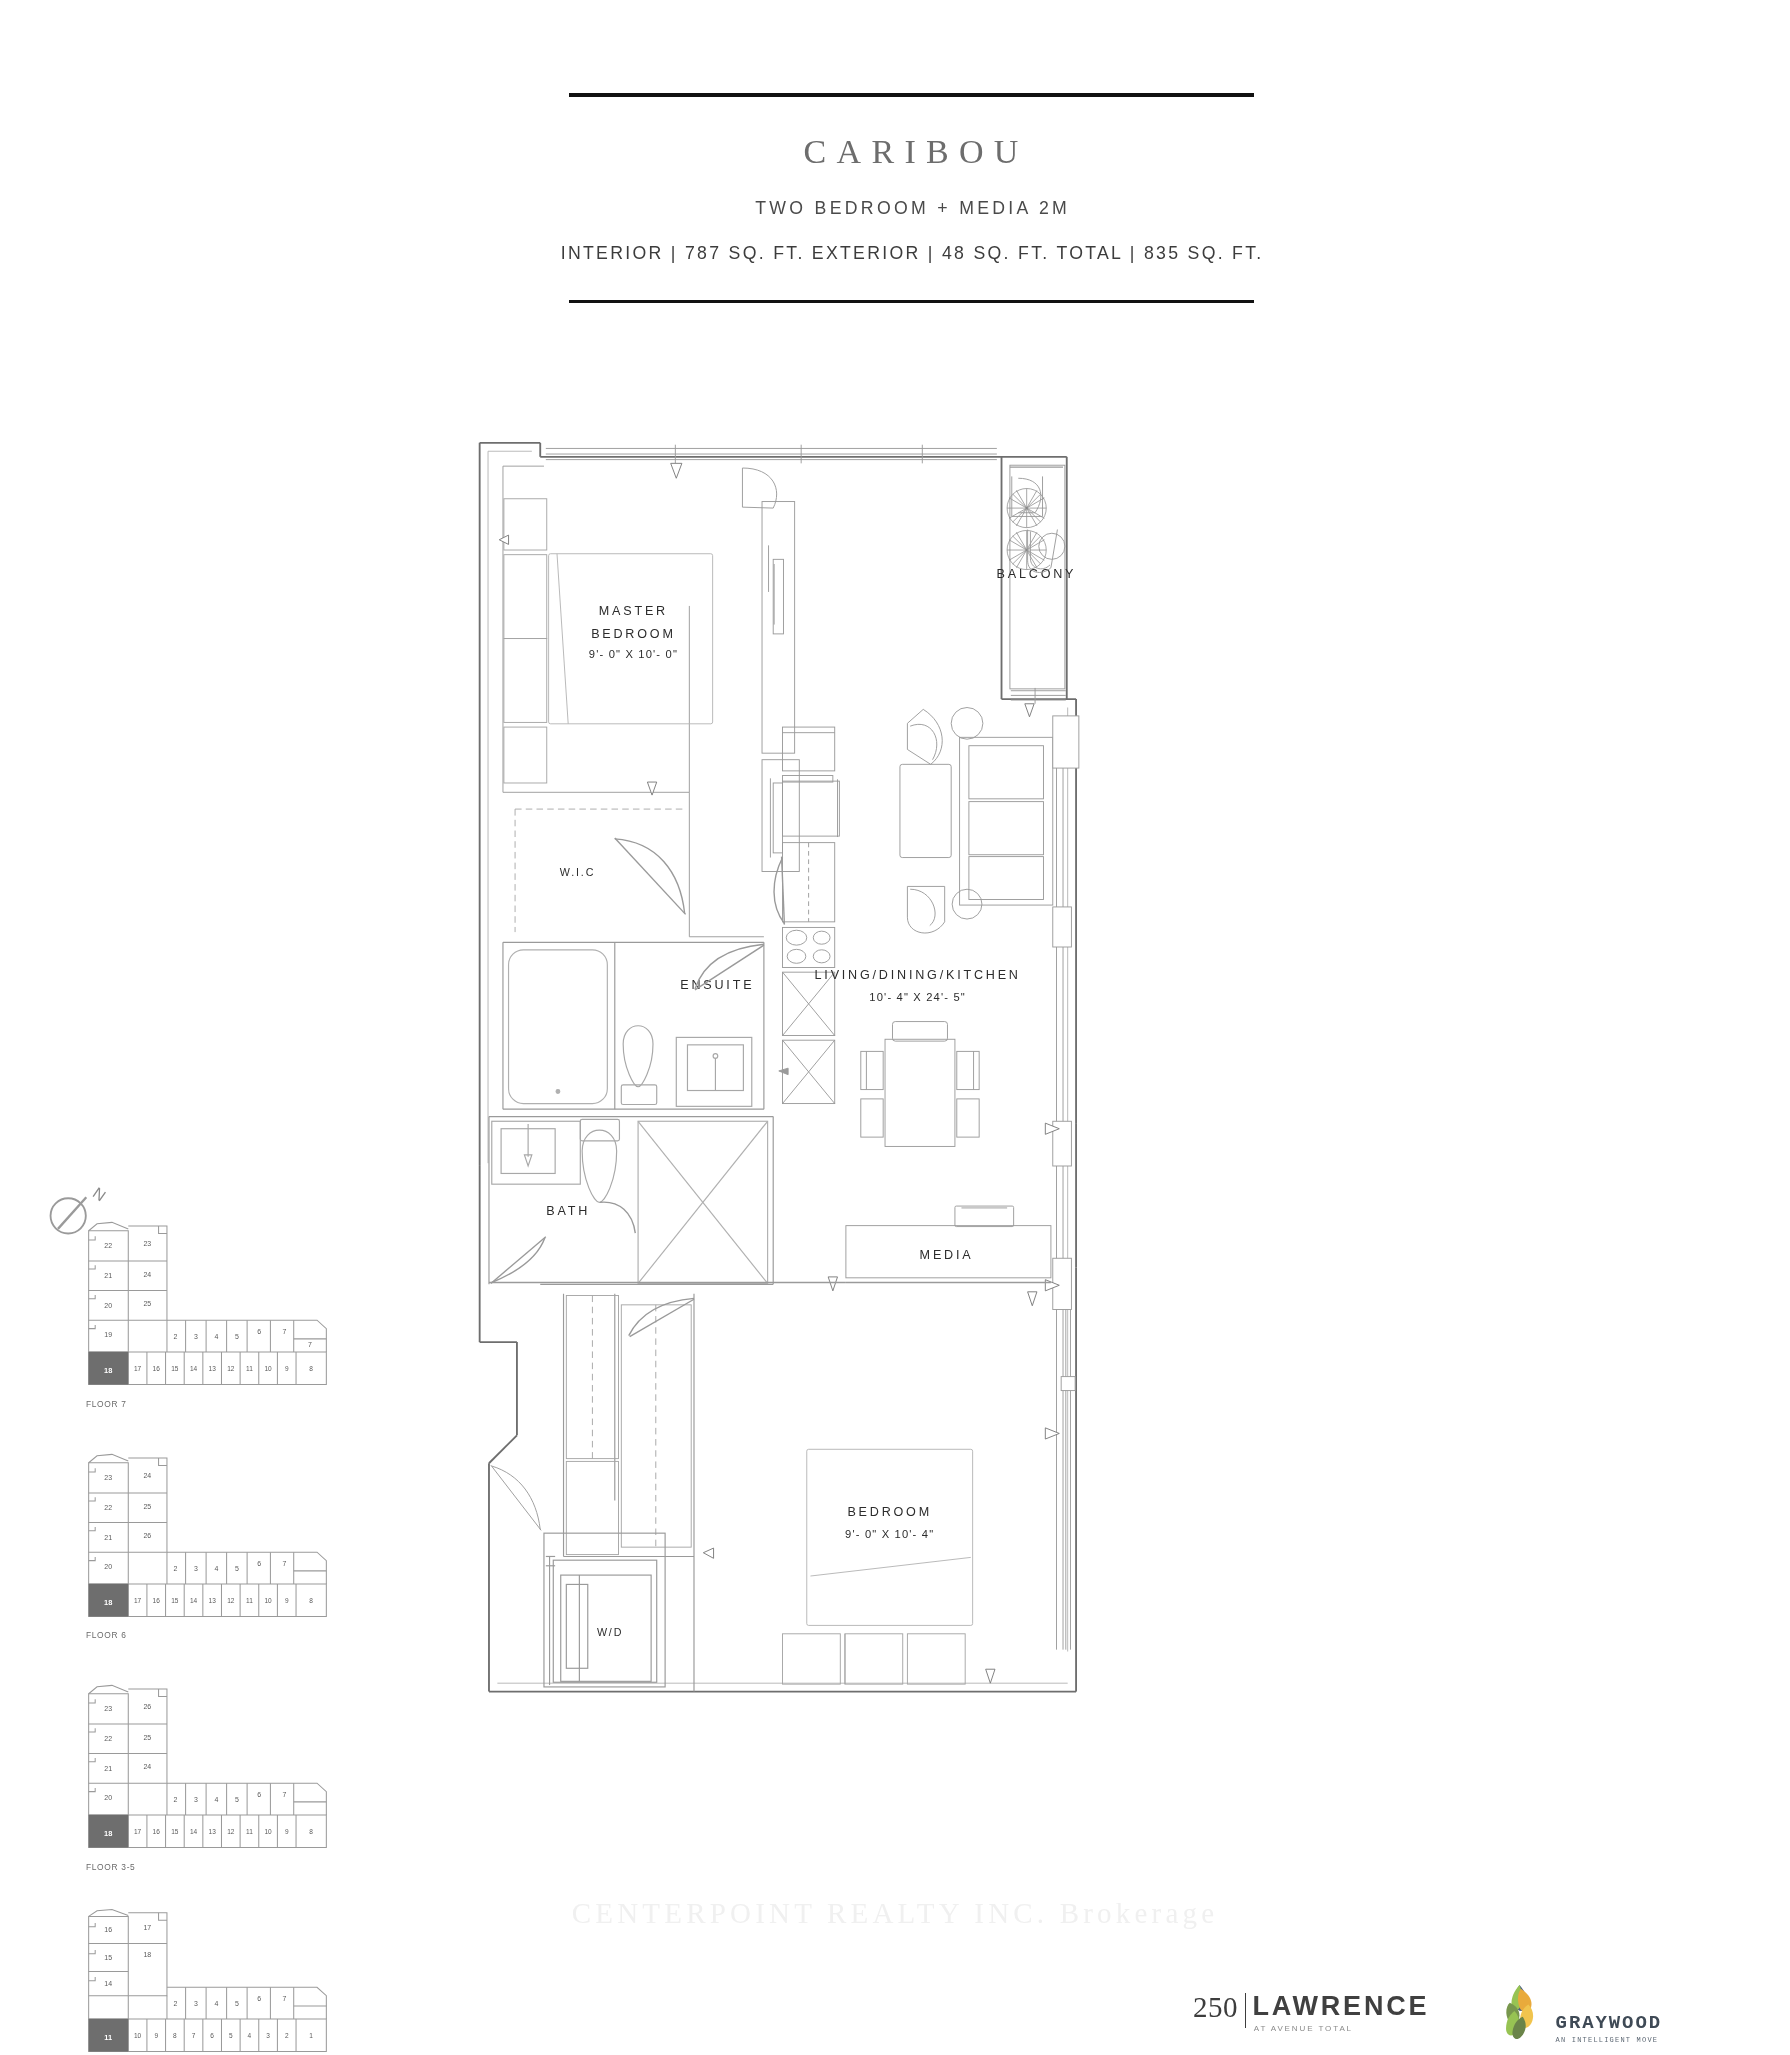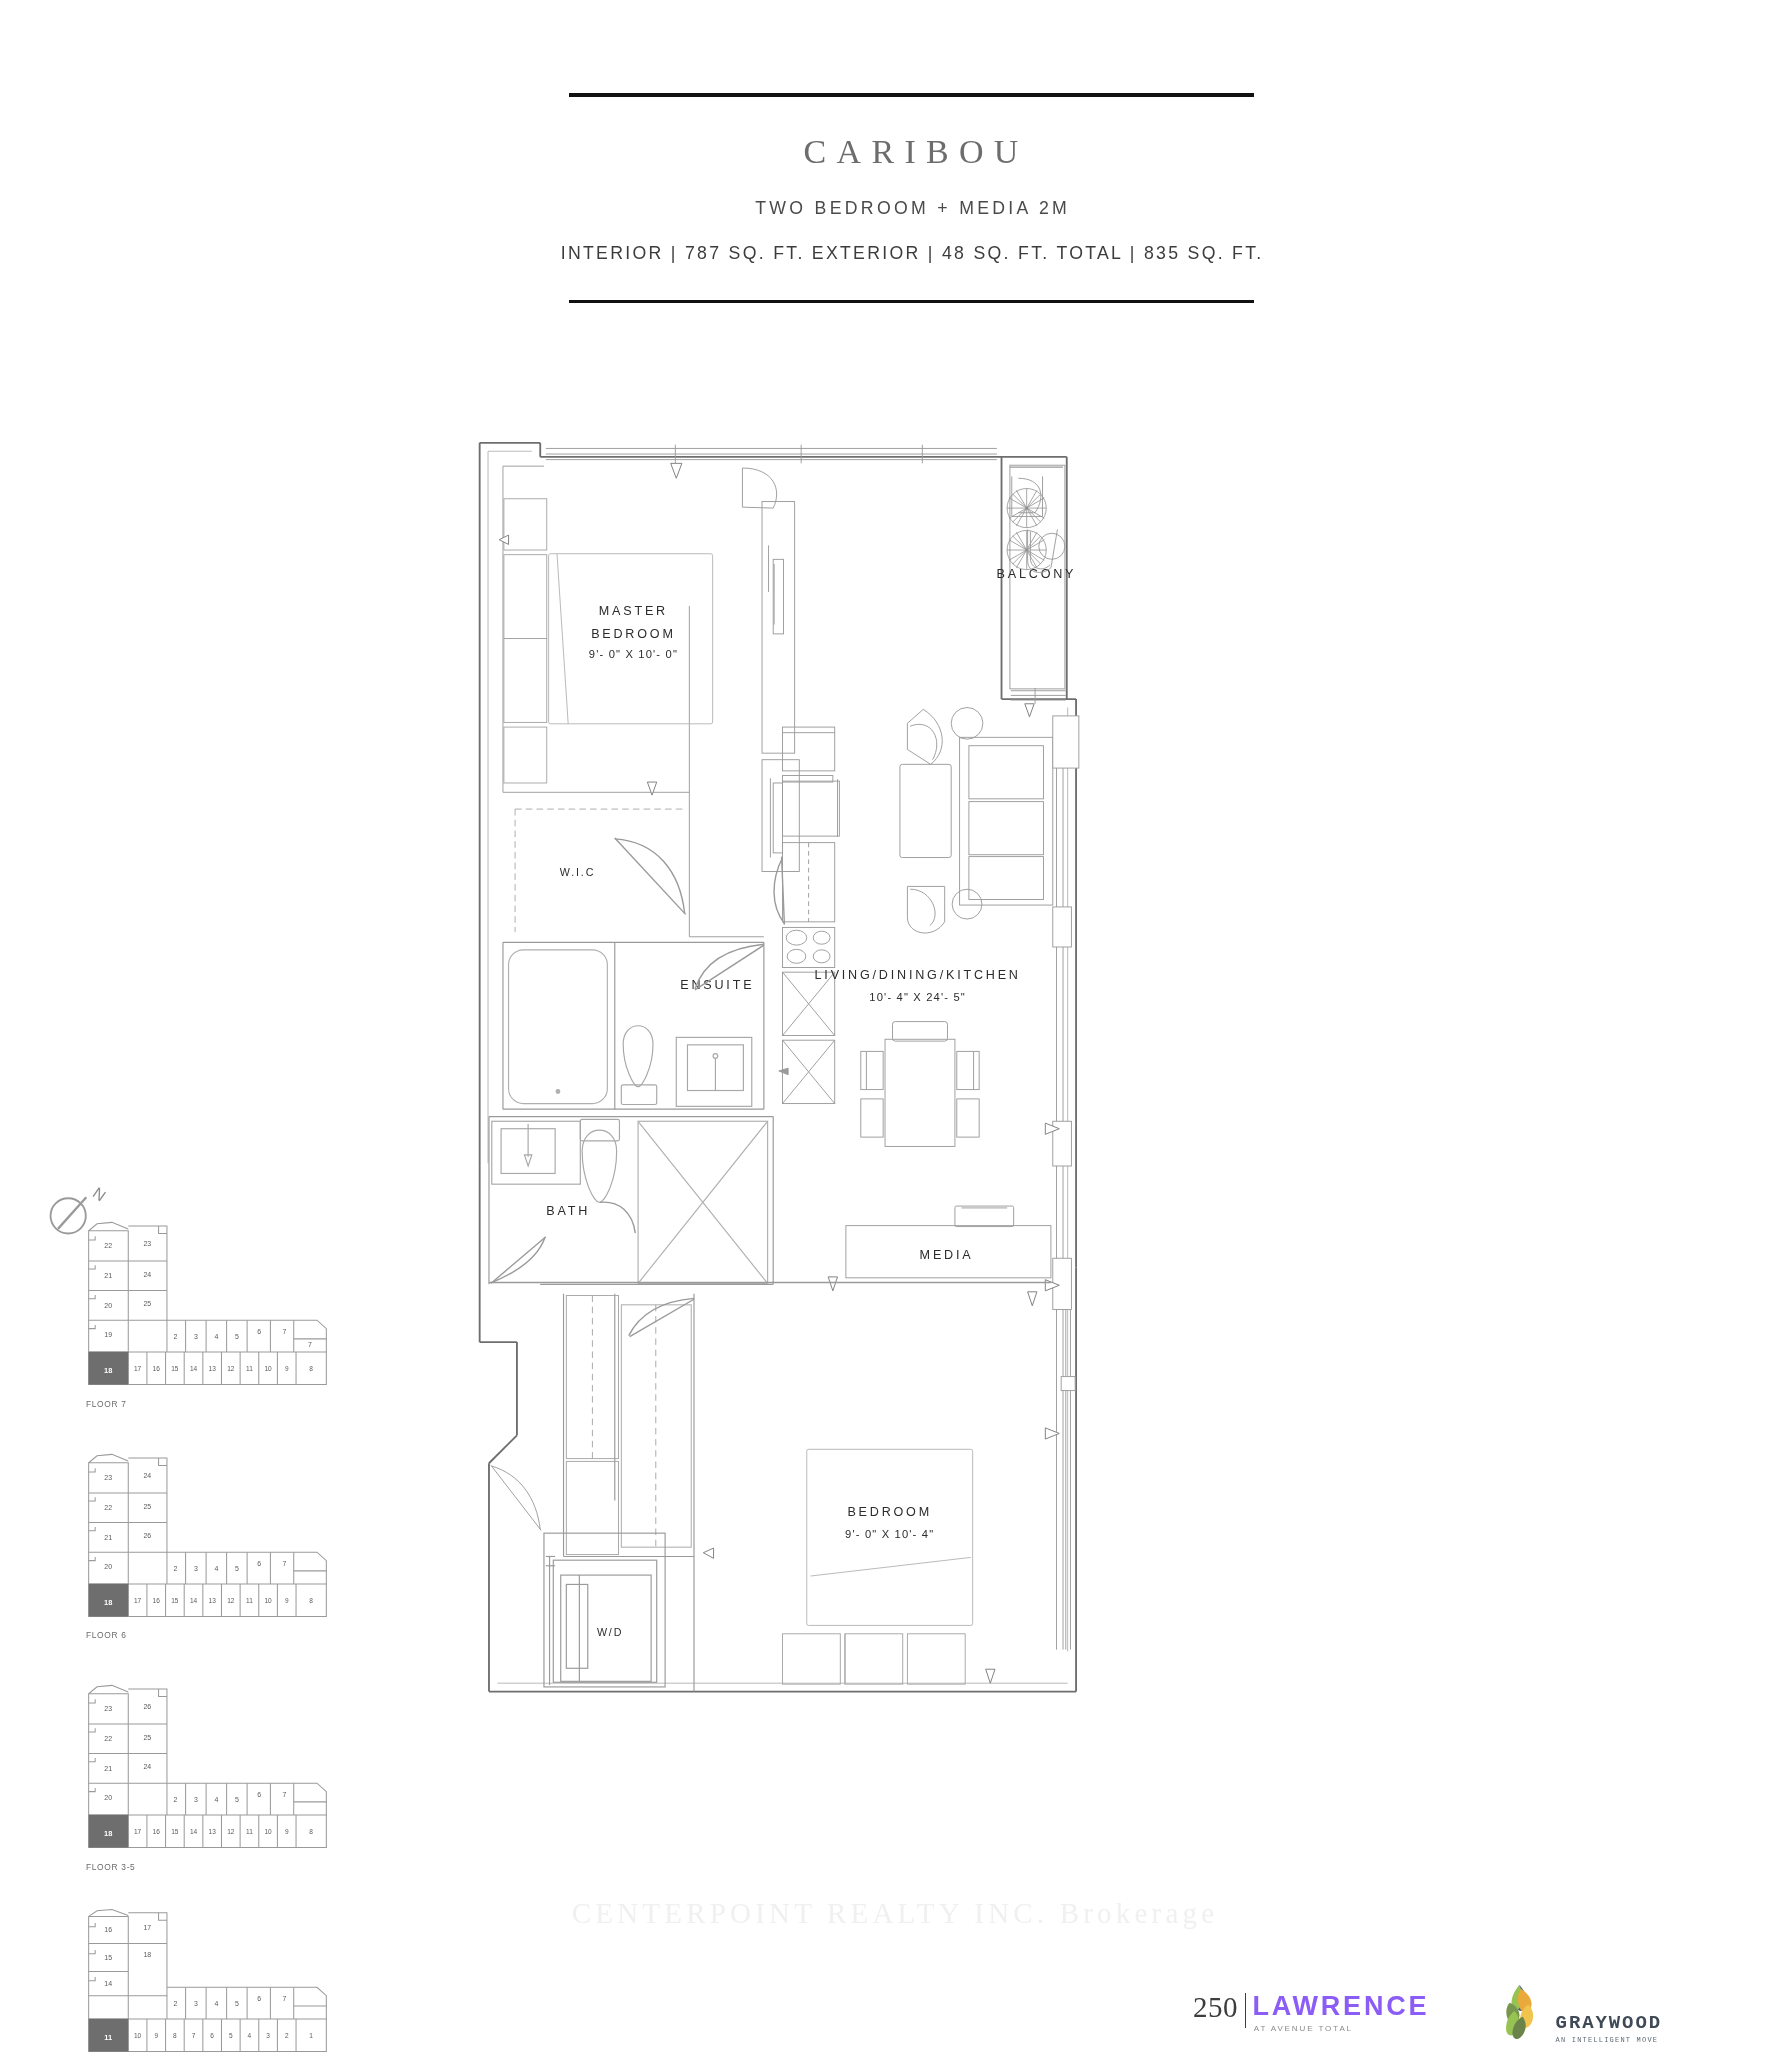--- a/index.html
+++ b/index.html
@@ -151,21 +151,21 @@
   .logo-bar {
     width: 1.4px;
     height: 35px;
     background: #3d3d3d;
     margin: 0 6.5px;
   }
   .logo-words { line-height: 1; }
   .logo-lawrence {
     font-size: 27px;
     letter-spacing: 2.8px;
-    color: #8b5cf6;
+    color: #404040;
     font-weight: 700;
   }
   .logo-sub {
     font-size: 8px;
     letter-spacing: 1.9px;
     color: #8a8a8a;
     margin-top: 5.1px;
     margin-left: 1.4px;
   }
   .logo-graywood { display: flex; align-items: flex-end; gap: 10.3px; font-family: Liberation Mono, monospace; }

